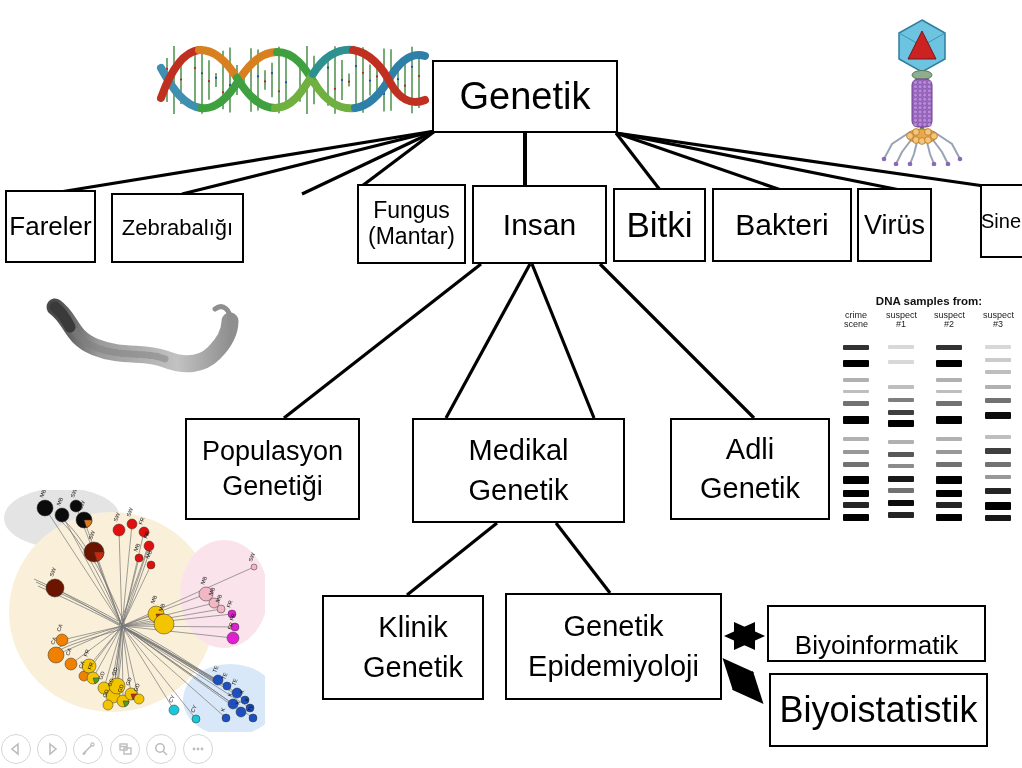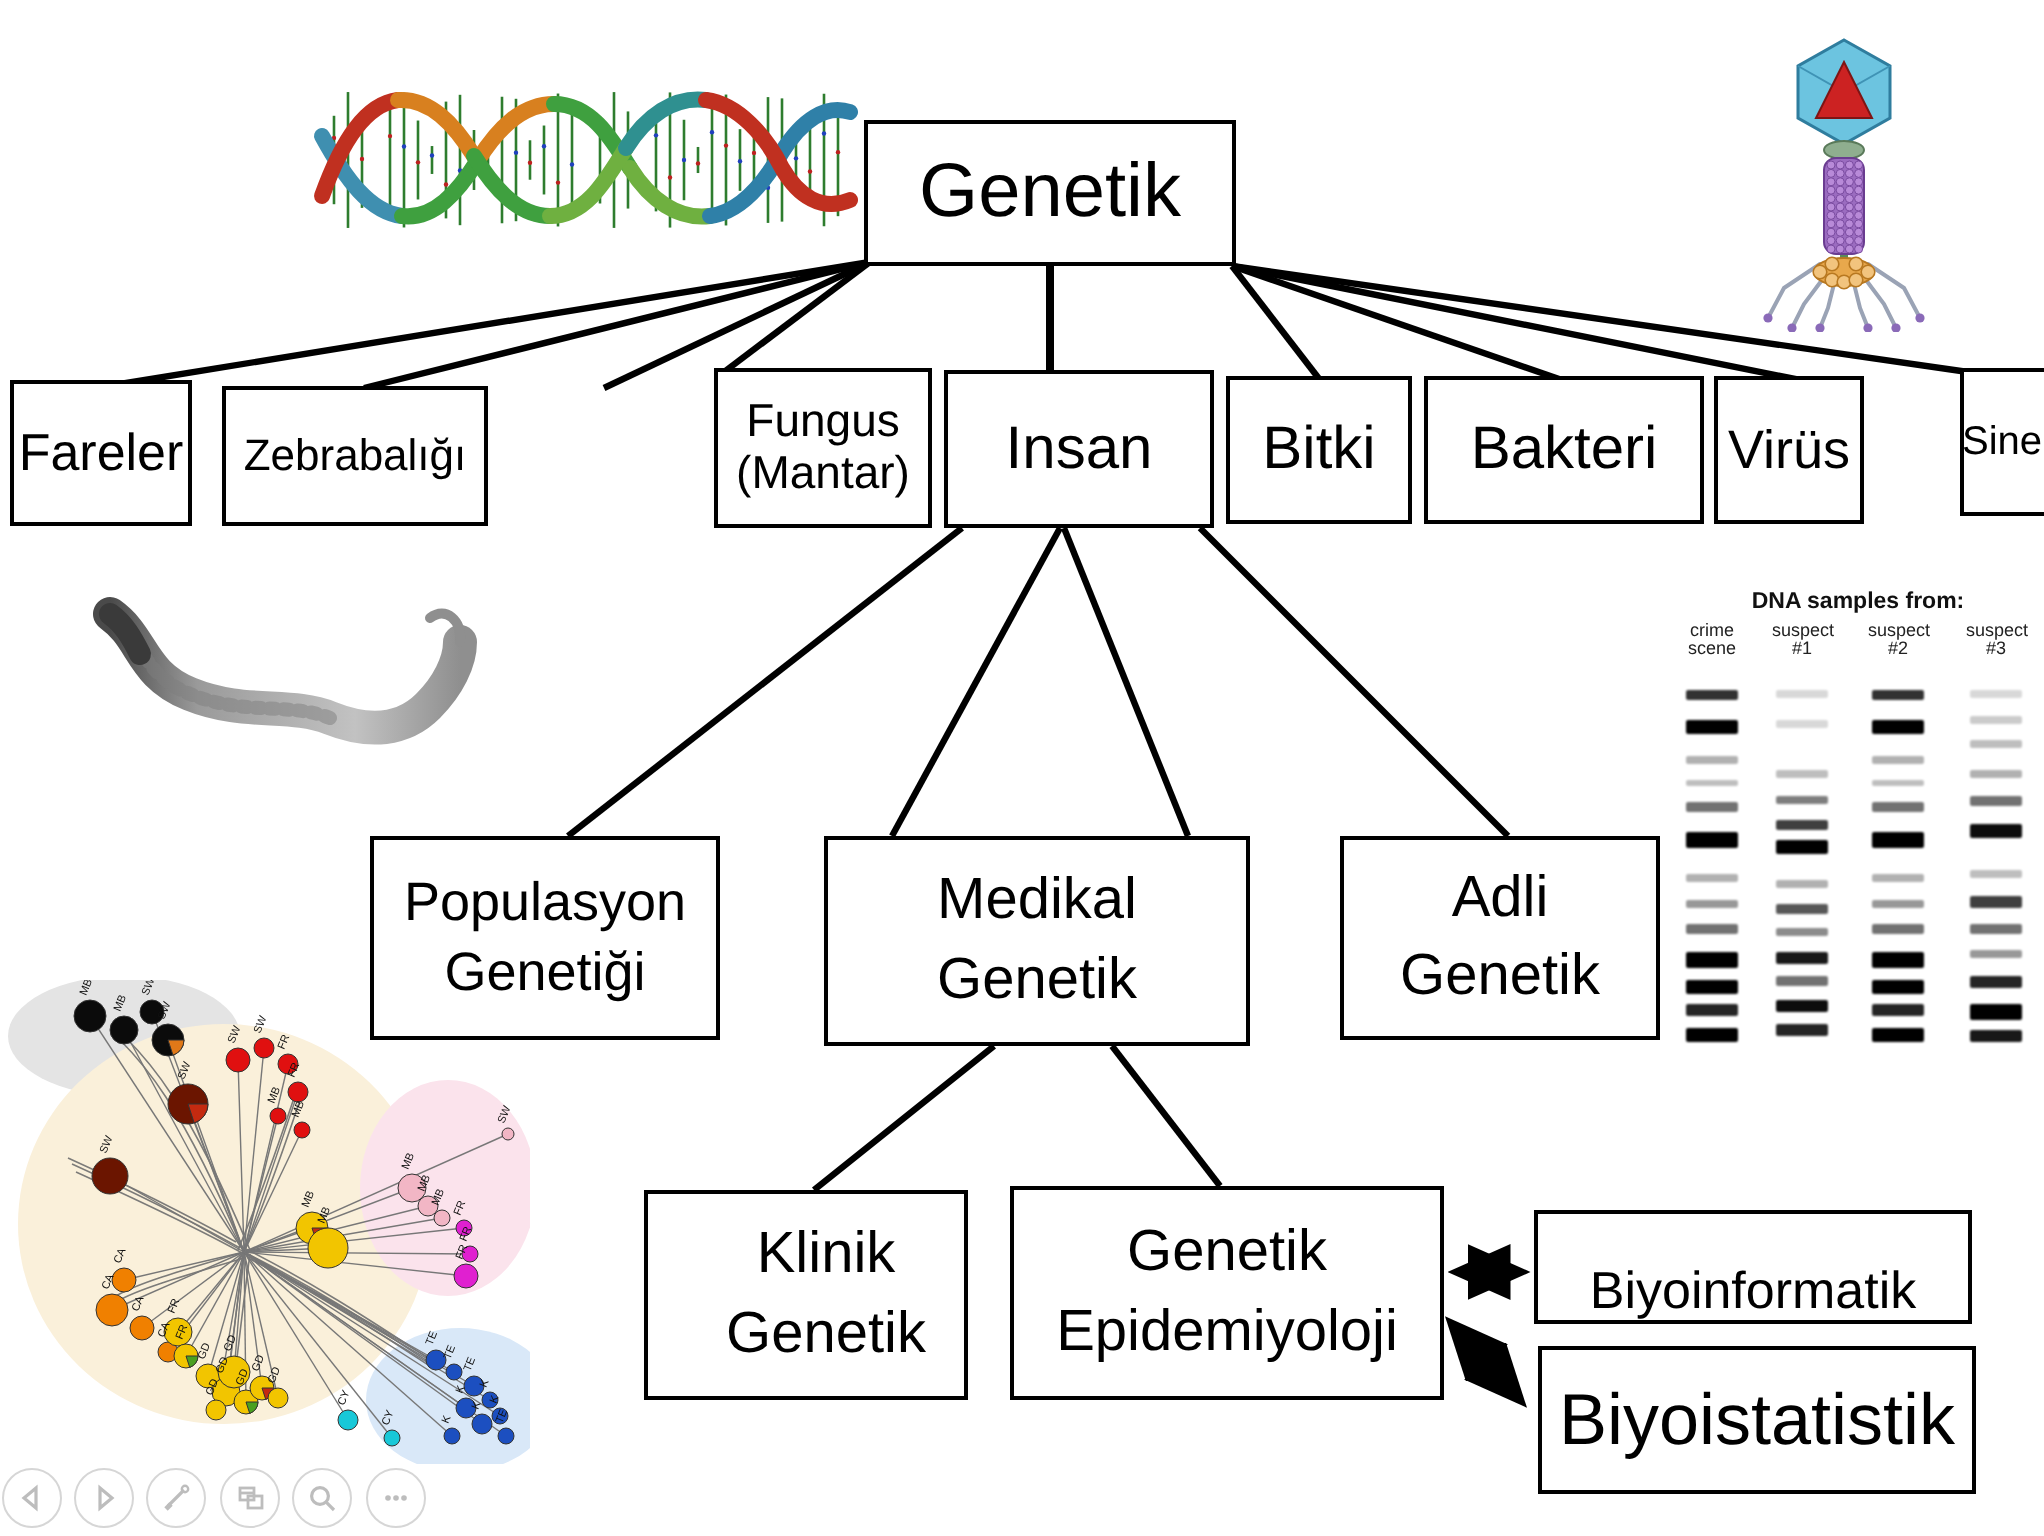--- a/index.html
+++ b/index.html
@@ -8,21 +8,21 @@
   .box{position:absolute;border:2.5px solid #000;background:#fff;display:flex;
        flex-direction:column;align-items:center;justify-content:center;text-align:center;
        line-height:1.12;box-sizing:border-box;}
   
   .b-root{left:432px;top:60px;width:186px;height:73px;font-size:38px;}
   .b-fareler{left:5px;top:190px;width:91px;height:73px;font-size:26px;}
   .b-zebra{left:111px;top:193px;width:133px;height:70px;font-size:22px;}
   .b-nematod{left:249px;top:193px;width:102px;height:68px;font-size:21px;}
   .b-fungus{left:357px;top:184px;width:109px;height:80px;font-size:23px;}
   .b-insan{left:472px;top:185px;width:135px;height:79px;font-size:30px;}
-  .b-bitki{left:613px;top:188px;width:93px;height:74px;font-size:30px;}
+  .b-bitki{left:613px;top:188px;width:93px;height:74px;font-size:35px;}
   .b-bakteri{left:712px;top:188px;width:140px;height:74px;font-size:30px;}
   .b-virus{left:857px;top:188px;width:75px;height:74px;font-size:27px;}
   .b-sinek{left:980px;top:184px;width:52px;height:74px;font-size:20px;}
   .b-populasyon{left:185px;top:418px;width:175px;height:102px;font-size:27px;line-height:1.3;}
   .b-medikal{left:412px;top:418px;width:213px;height:105px;font-size:29px;line-height:1.35;}
   .b-adli{left:670px;top:418px;width:160px;height:102px;font-size:29px;line-height:1.35;}
   .b-klinik{left:322px;top:595px;width:162px;height:105px;font-size:29px;line-height:1.35;padding-left:20px;}
   .b-epid{left:505px;top:593px;width:217px;height:107px;font-size:29px;line-height:1.35;}
   .b-biyoinf{left:767px;top:605px;width:219px;height:57px;font-size:26px;justify-content:flex-end;}
   .b-biyoist{left:769px;top:673px;width:219px;height:74px;font-size:36px;}

